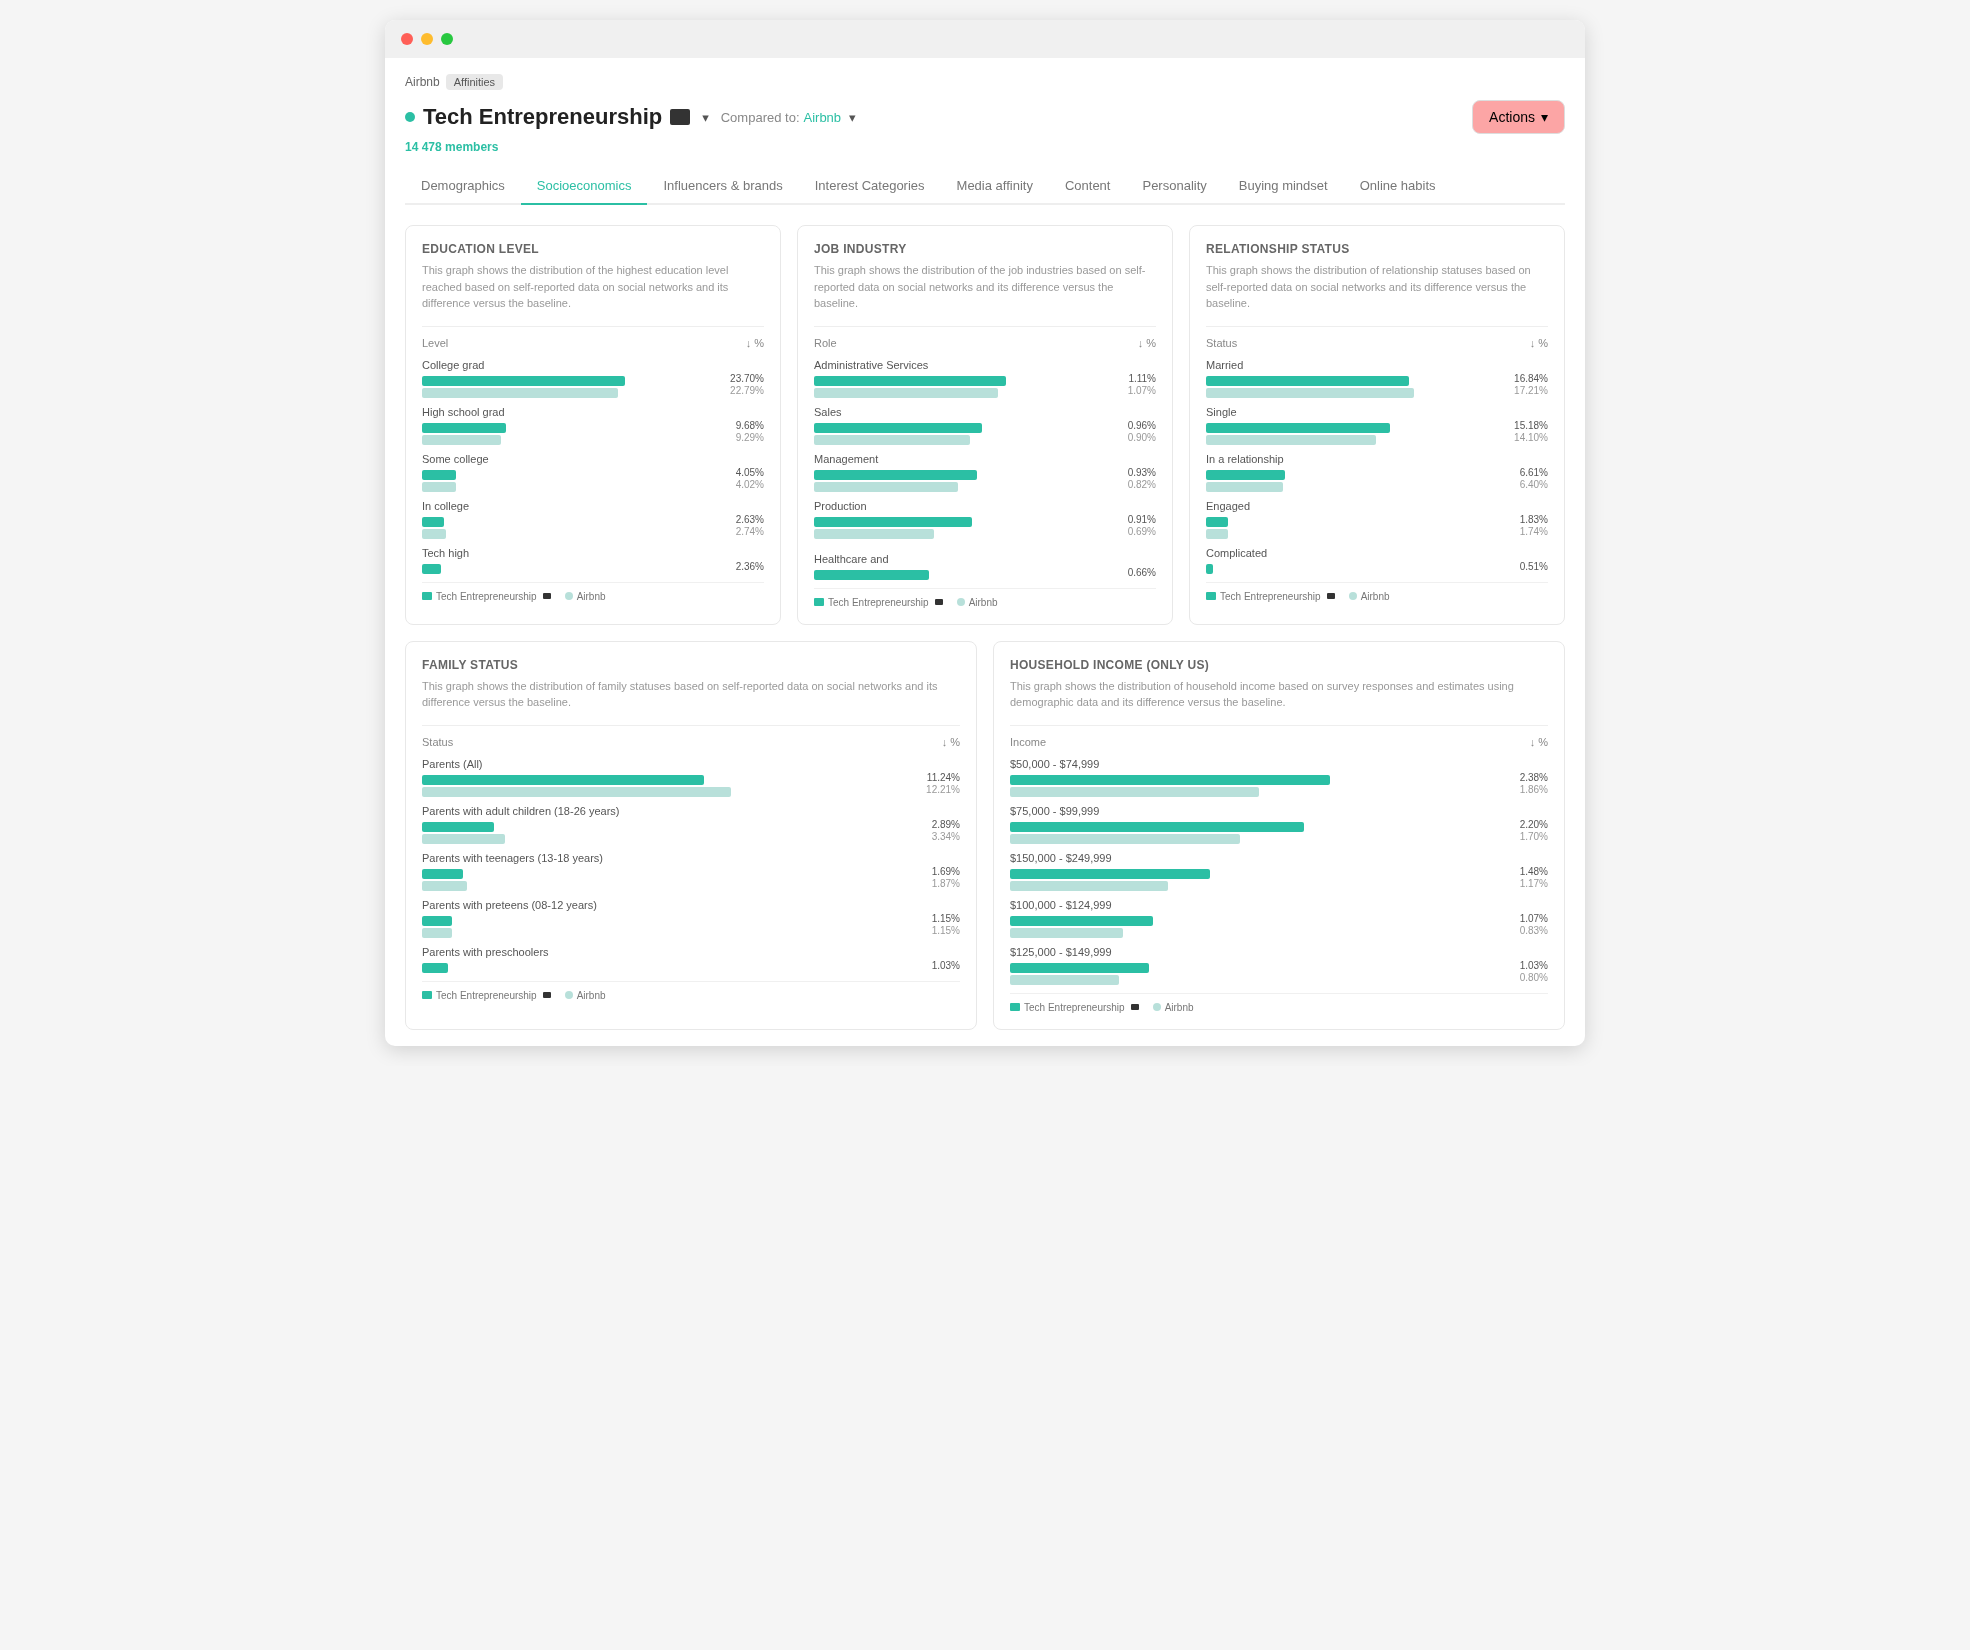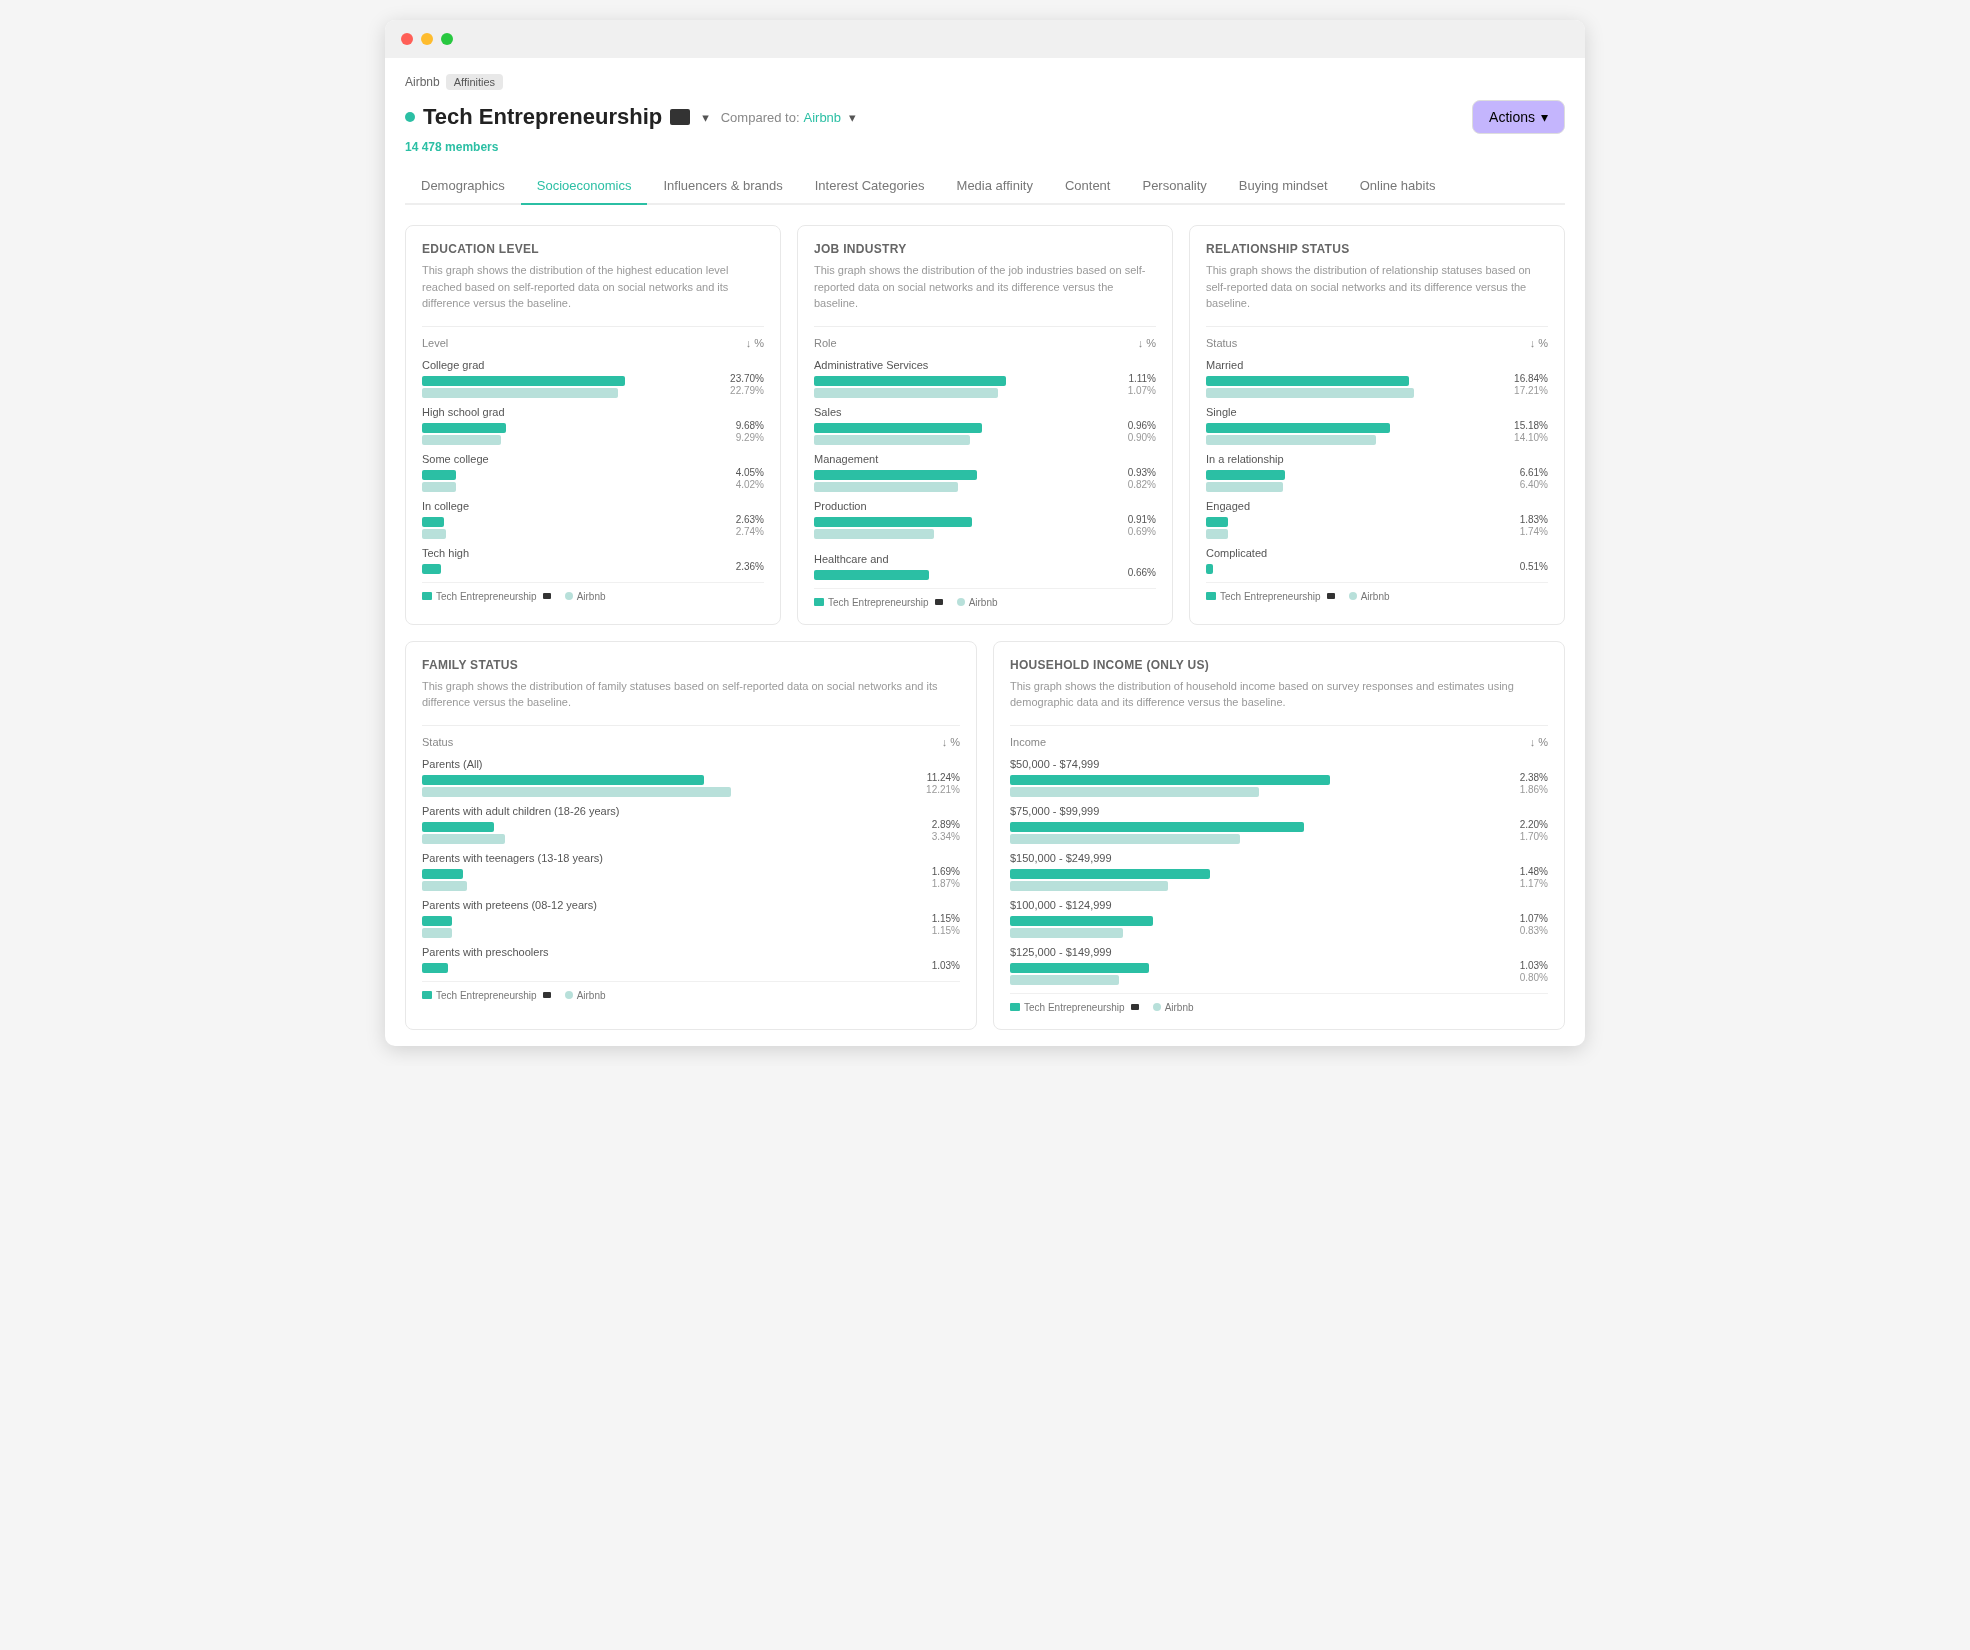--- a/index.html
+++ b/index.html
@@ -21,21 +21,21 @@
     
     .page-header { display: flex; align-items: center; justify-content: space-between; margin-bottom: 6px; }
     .page-title-area { display: flex; align-items: center; gap: 8px; }
     .status-dot { width: 10px; height: 10px; border-radius: 50%; background: #2bbfa4; }
     .page-title { font-size: 22px; font-weight: 600; color: #222; }
     .icon-box { width: 20px; height: 16px; background: #333; border-radius: 2px; display: inline-block; }
     .dropdown-btn { border: none; background: none; cursor: pointer; font-size: 13px; color: #555; padding: 2px 4px; }
     .compared-to { display: flex; align-items: center; gap: 4px; font-size: 13px; color: #888; }
     .compared-link { color: #2bbfa4; font-weight: 500; cursor: pointer; }
     
-    .actions-btn { display: flex; align-items: center; gap: 6px; border: 1.5px solid #ddd; border-radius: 8px; padding: 8px 16px; cursor: pointer; background: #c4b5fd; font-size: 14px; font-weight: 500; }
+    .actions-btn { display: flex; align-items: center; gap: 6px; border: 1.5px solid #ddd; border-radius: 8px; padding: 8px 16px; cursor: pointer; background: #fca5a5; font-size: 14px; font-weight: 500; }
     
     .members-count { font-size: 12px; color: #2bbfa4; font-weight: 600; margin-bottom: 14px; }
     
     .tabs { display: flex; gap: 0; border-bottom: 2px solid #eee; margin-bottom: 20px; }
     .tab { padding: 10px 16px; font-size: 13px; color: #777; cursor: pointer; border-bottom: 2px solid transparent; margin-bottom: -2px; white-space: nowrap; }
     .tab.active { color: #2bbfa4; border-bottom-color: #2bbfa4; font-weight: 500; }
     
     .charts-grid-3 { display: grid; grid-template-columns: 1fr 1fr 1fr; gap: 16px; margin-bottom: 16px; }
     .charts-grid-2 { display: grid; grid-template-columns: 1fr 1fr; gap: 16px; }
     

